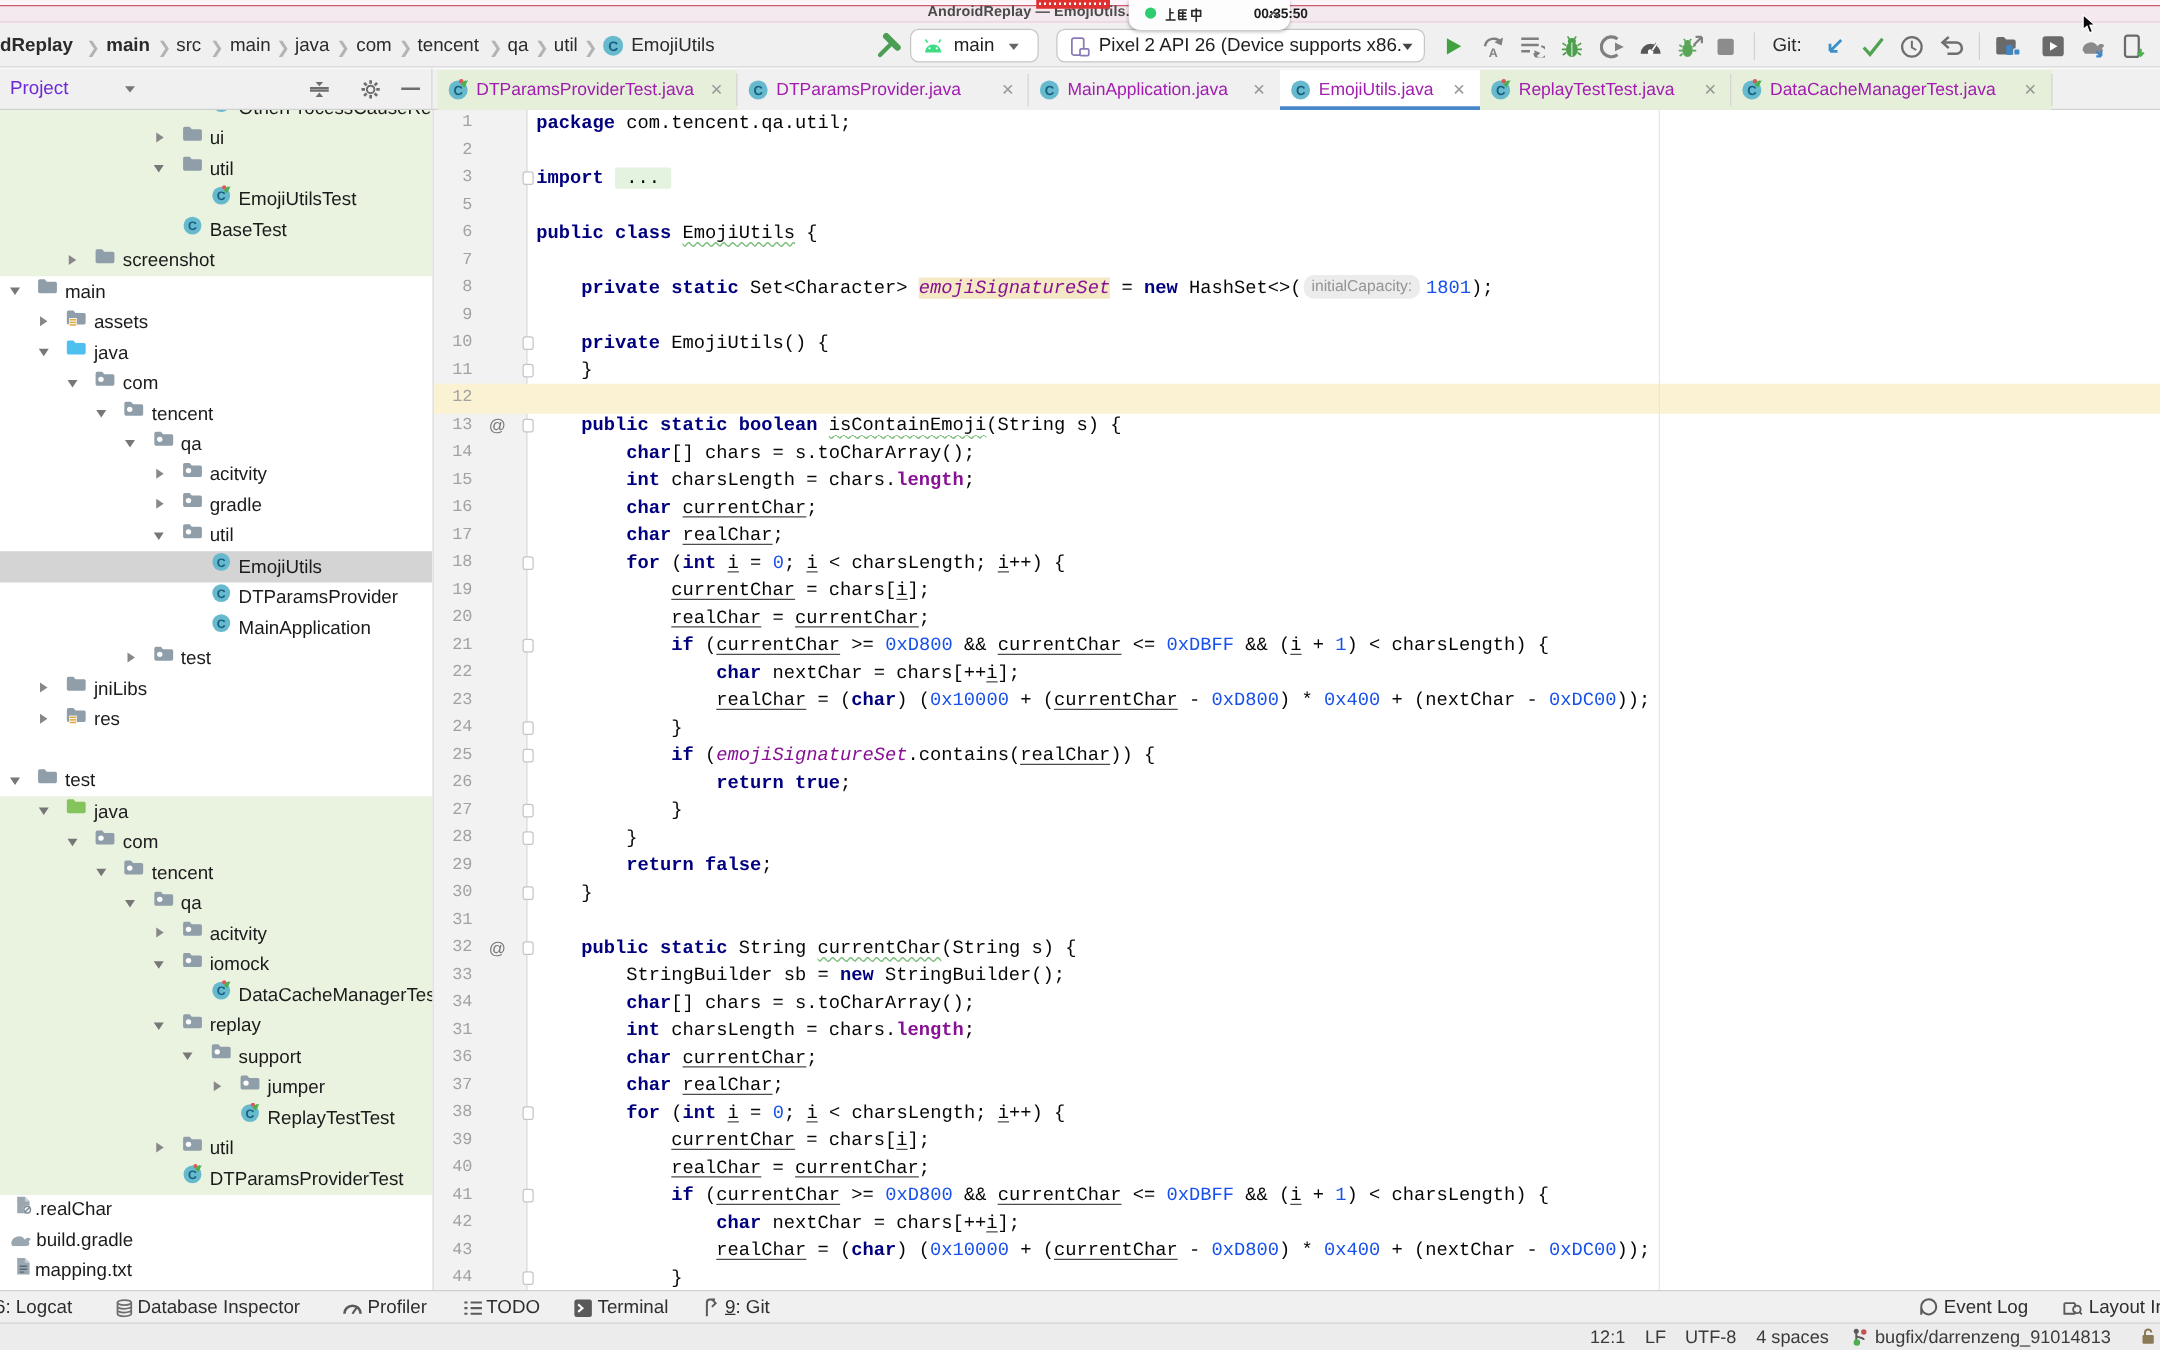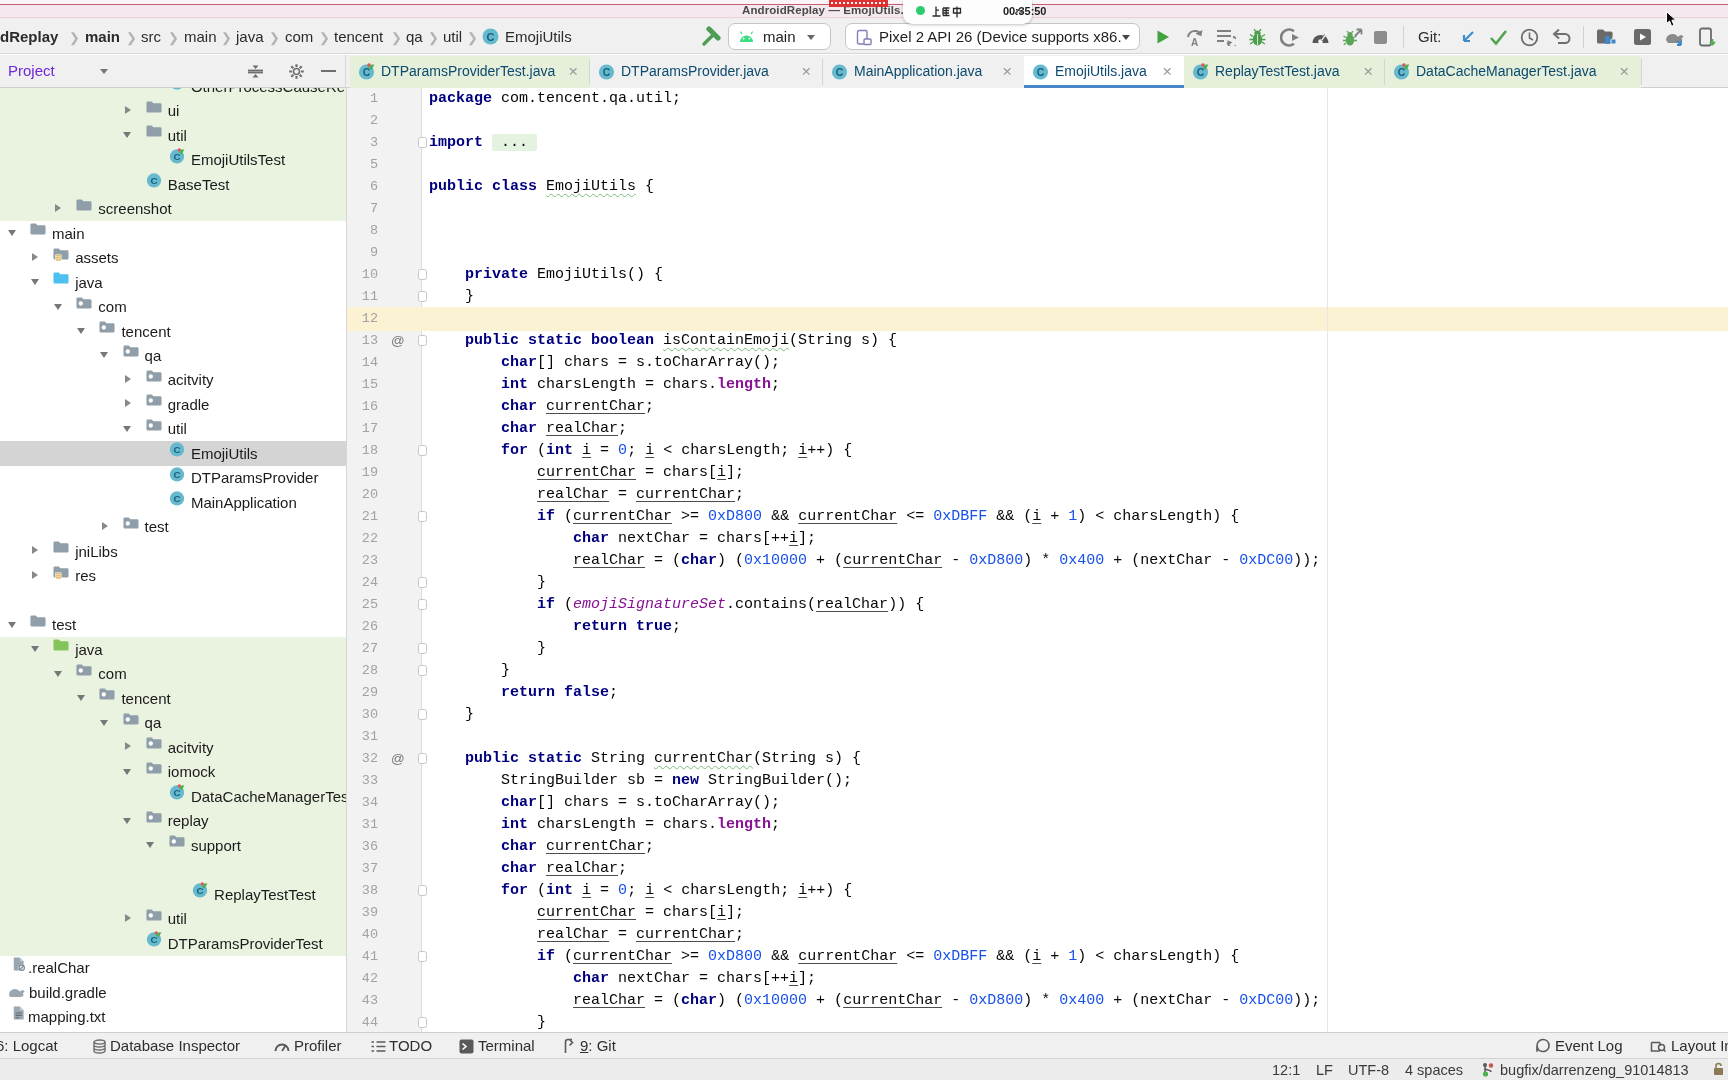--- a/index.html
+++ b/index.html
@@ -24,21 +24,21 @@
 .chev{color:#b0b0b0;font-size:11px}
 .combo{position:absolute;top:23px;height:27px;background:#fff;border:1px solid #c6c6c6;border-radius:7px}
 .combo .ct{position:absolute;top:4px;font-size:14.5px;color:#1e1e1e;white-space:nowrap}
 .carr{position:absolute;top:11px;width:0;height:0;border-left:4.5px solid transparent;border-right:4.5px solid transparent;border-top:5px solid #666}
 .sep{position:absolute;top:26px;width:1px;height:22px;background:#d2d2d2}
 
 #row2{position:absolute;left:0;top:55px;width:1728px;height:33px;background:#f0f0f0;border-bottom:1px solid #d0d0d0}
 #prjhead{position:absolute;left:0;top:0;width:346px;height:33px;border-right:1px solid #d6d6d6}
 #prjhead .t{position:absolute;left:8px;top:7px;font-size:15px;color:#6d28d9}
 .tab{position:absolute;top:1px;height:32px;overflow:hidden;white-space:nowrap}
-.tab .lbl{position:absolute;top:7px;font-size:14px;color:#0c4a6e}
+.tab .lbl{position:absolute;top:7px;font-size:14px;color:#a21caf}
 .tab .x{position:absolute;top:8px;font-size:12.5px;color:#9a9a9a}
 .tab-sep{position:absolute;top:4px;width:1px;height:26px;background:#d4d4d4}
 .tgreen{background:#e5efda}
 .tgray{background:#f0f0f0}
 .tactive{background:#fff;border-bottom:3px solid #4a87c8}
 
 #project{position:absolute;left:0;top:88px;width:346px;height:1078px;background:#fff;overflow:hidden}
 #project .gband{position:absolute;left:0;width:346px;background:#eaf2e0}
 #project .selband{position:absolute;left:0;width:346px;height:24.5px;background:#d4d4d4}
 .trow{position:absolute;left:0;width:346px;height:24.5px}
@@ -555,20 +555,28 @@
         <div class="lbl" style="left:167.75px">replay</div>
       </div>
 <div class="trow" style="top:745.25px">
         <div class="arr-o" style="left:146.40px"></div>
         <svg class="ticon" style="left:167.9px;top:0px" width="18" height="17" viewBox="0 0 18 17">
           <path d="M1 4 Q1 2.6 2.4 2.6 H6.6 L8.4 4.6 H15.6 Q17 4.6 17 6 V13 Q17 14.4 15.6 14.4 H2.4 Q1 14.4 1 13 Z" fill="#8f9ea8"></path>
           <circle cx="5.6" cy="9" r="2.3" fill="#fff"></circle>
         </svg>
         <div class="lbl" style="left:190.90px">support</div>
       </div>
+<div class="trow" style="top:769.75px">
+        <div class="arr-c" style="left:171.05px"></div>
+        <svg class="ticon" style="left:191.05px;top:0px" width="18" height="17" viewBox="0 0 18 17">
+          <path d="M1 4 Q1 2.6 2.4 2.6 H6.6 L8.4 4.6 H15.6 Q17 4.6 17 6 V13 Q17 14.4 15.6 14.4 H2.4 Q1 14.4 1 13 Z" fill="#8f9ea8"></path>
+          <circle cx="5.6" cy="9" r="2.3" fill="#fff"></circle>
+        </svg>
+        <div class="lbl" style="left:214.05px">jumper</div>
+      </div>
 <div class="trow" style="top:794.25px">
         <svg class="ticon" style="left:191.05px;top:0px" width="17" height="17" viewBox="0 0 17 17">
           <circle cx="8.5" cy="9" r="7.6" fill="#67bace"></circle>
           <text x="8.5" y="13" text-anchor="middle" font-family="Liberation Sans" font-size="10.5" font-weight="bold" fill="#17607f">C</text>
           <path d="M10.5 4.5 L16.5 1 L13.5 7 Z" fill="#4caf50"></path>
           <circle cx="11" cy="2" r="1.8" fill="#e05555"></circle>
           <path d="M12 3.5 L15 1.8" stroke="#4caf50" stroke-width="1.5"></path>
         </svg>
         <div class="lbl" style="left:214.05px">ReplayTestTest</div>
       </div>
@@ -626,20 +634,21 @@
 <div class="cl" style="top:0px"><span class="k">package</span> com.tencent.qa.util;</div>
 <div class="lnum" style="top:22px">2</div>
 <div class="lnum" style="top:44px">3</div>
 <div class="fold" style="top:49px"></div>
 <div class="cl" style="top:44px"><span class="k">import</span> <span class="impfold"> ... </span></div>
 <div class="lnum" style="top:66px">5</div>
 <div class="lnum" style="top:88px">6</div>
 <div class="cl" style="top:88px"><span class="k">public class</span> <span class="wavy">EmojiUtils</span> {</div>
 <div class="lnum" style="top:110px">7</div>
 <div class="lnum" style="top:132px">8</div>
+<div class="cl" style="top:132px">    <span class="k">private static</span> Set&lt;Character&gt; <span class="fld hl">emojiSignatureSet</span> = <span class="k">new</span> HashSet&lt;&gt;(<span class="chip">initialCapacity:</span><span class="n">1801</span>);</div>
 <div class="lnum" style="top:154px">9</div>
 <div class="lnum" style="top:176px">10</div>
 <div class="fold" style="top:181px"></div>
 <div class="cl" style="top:176px">    <span class="k">private</span> EmojiUtils() {</div>
 <div class="lnum" style="top:198px">11</div>
 <div class="fold" style="top:203px"></div>
 <div class="cl" style="top:198px">    }</div>
 <div class="lnum" style="top:220px">12</div>
 <div class="lnum" style="top:242px">13</div>
 <div class="ann" style="top:242px">@</div>

